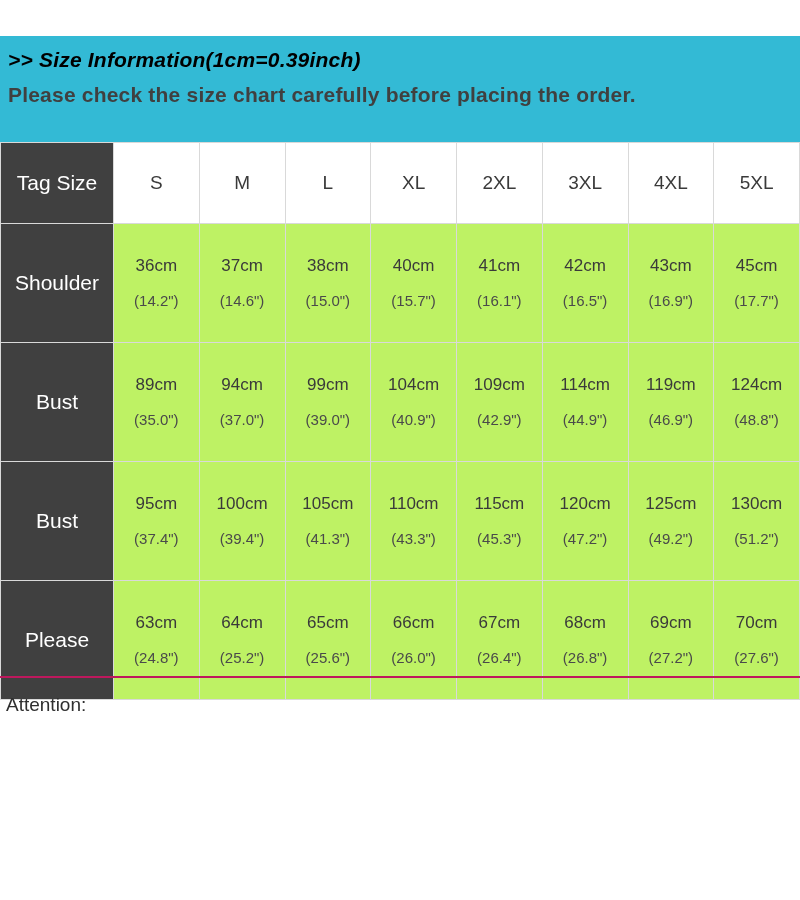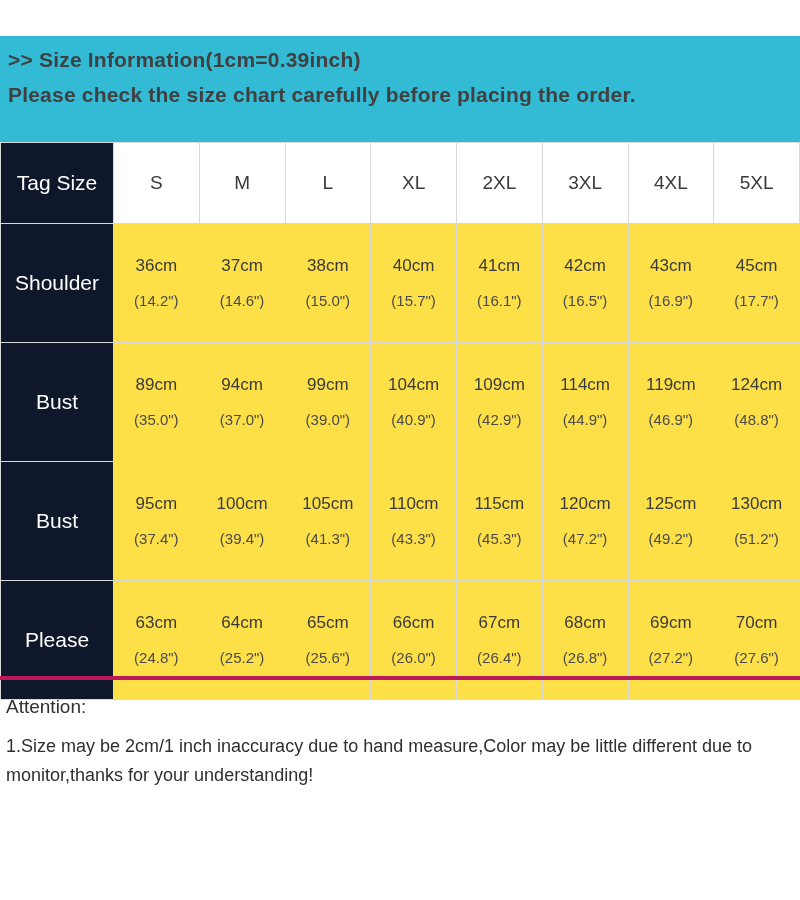--- a/index.html
+++ b/index.html
@@ -28,26 +28,27 @@
     position: absolute;
     left: 0;
     top: 36px;
     width: 800px;
     height: 106px;
     background: #33bad5;
     box-sizing: border-box;
     padding: 10px 8px 0 8px;
   }
   .banner-line1 {
-    color: #404040;
+    color: #000000;
     font-size: 21px;
     font-weight: bold;
     letter-spacing: 0.2px;
     line-height: 28px;
     white-space: nowrap;
+    font-style: italic;
   }
   .banner-line2 {
     color: #404040;
     font-size: 21px;
     font-weight: bold;
     letter-spacing: 0.2px;
     line-height: 30px;
     margin-top: 6px;
     white-space: nowrap;
   }
@@ -63,40 +64,40 @@
   }
   .size-table td, .size-table th {
     border: 1px solid #d9d9d9;
     padding: 0;
     text-align: center;
     vertical-align: middle;
     font-weight: normal;
   }
   .col-label {
     width: 112px;
-    background: #0f172a;
+    background: #404040;
     color: #ffffff;
     font-size: 21px;
   }
   .head-row .col-label {
     height: 80px;
   }
   .head-cell {
     height: 80px;
     background: #ffffff;
     color: #3a3a3a;
     font-size: 19px;
   }
   .data-row td.col-label {
     height: 118px;
     margin-left: 8px;
   }
   .data-cell {
     height: 118px;
-    background: #fde047;
+    background: #bef264;
     color: #3a3a3a;
     font-size: 17px;
     line-height: 1.2;
   }
   .cm {
     display: block;
     margin-bottom: 16px;
   }
   .inch {
     display: block;
@@ -105,21 +106,21 @@
   }
 
   
   .attention {
     position: absolute;
     left: 0;
     top: 676px;
     width: 800px;
     box-sizing: border-box;
     padding: 16px 6px 0 6px;
-    border-top: 4px solid #be185d;
+    border-top: 2px solid #be185d;
   }
   .attention-title {
     font-size: 19px;
     color: #2f2f2f;
     margin-bottom: 14px;
   }
   .attention-line {
     font-size: 18px;
     color: #2f2f2f;
     line-height: 29px;
@@ -291,19 +292,15 @@
         <td class="data-cell">
           <span class="cm">70cm</span>
           <span class="inch">(27.6")</span>
         </td>
       </tr>
     </tbody>
   </table>
 
   <div class="attention">
     <div class="attention-title">Attention:</div>
-    <div class="attention-line">
-      <span>1.Size may be 2cm/1 inch inaccuracy due to hand measure,Color may be little different due to monitor,thanks</span>
-      <span>for your understanding!</span>
-    </div>
   </div>
 
 </div>
 
 </body></html>

